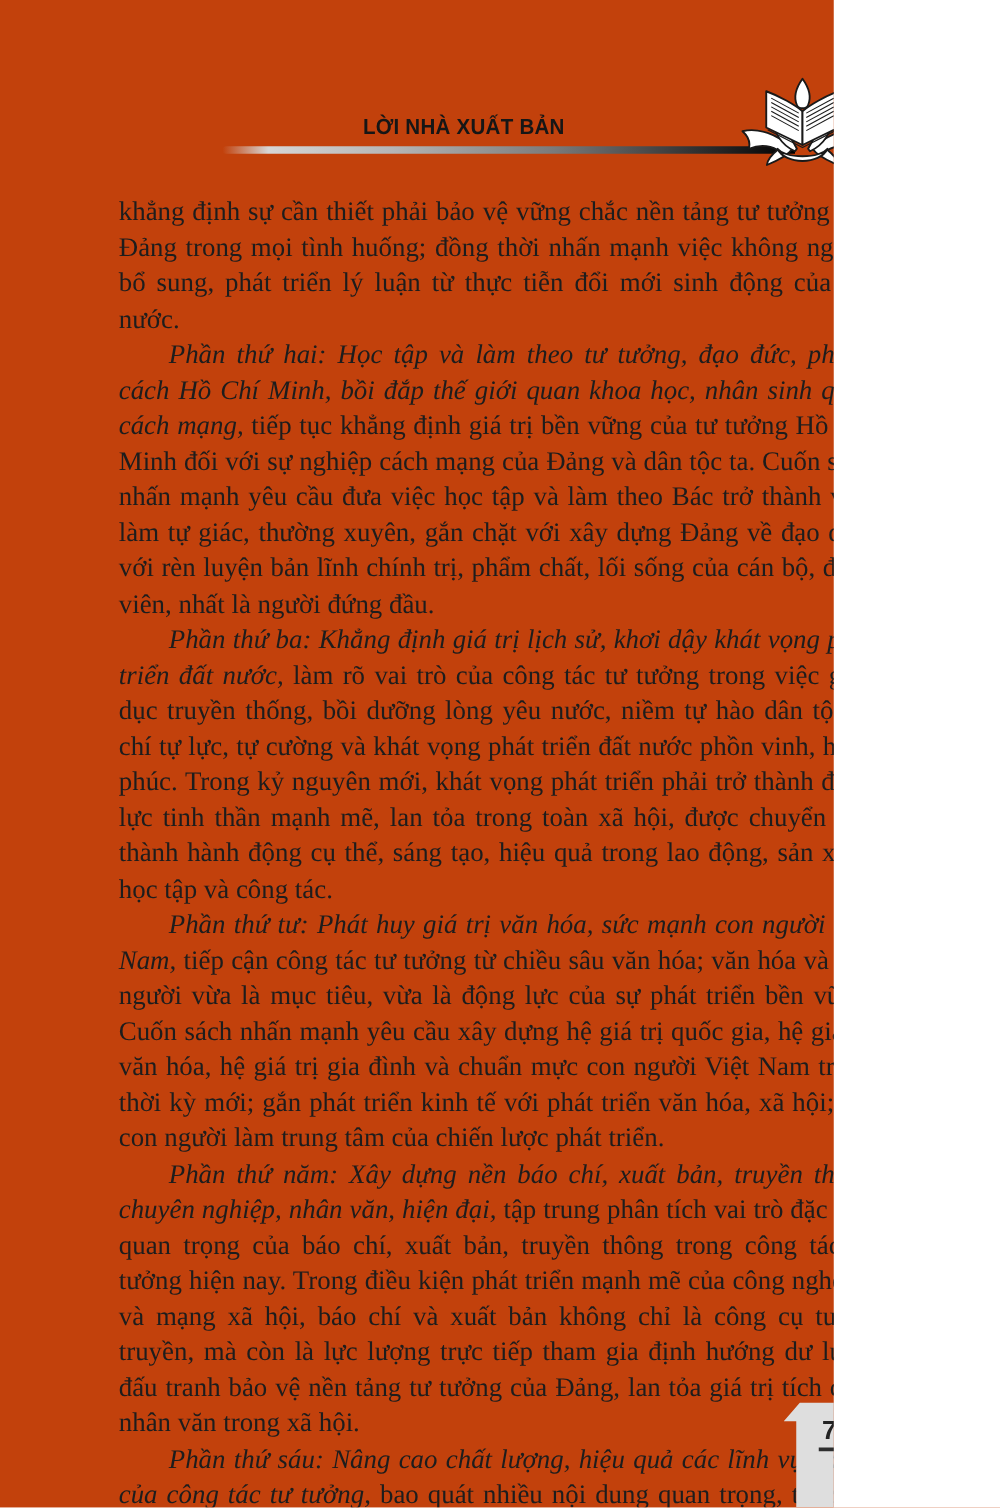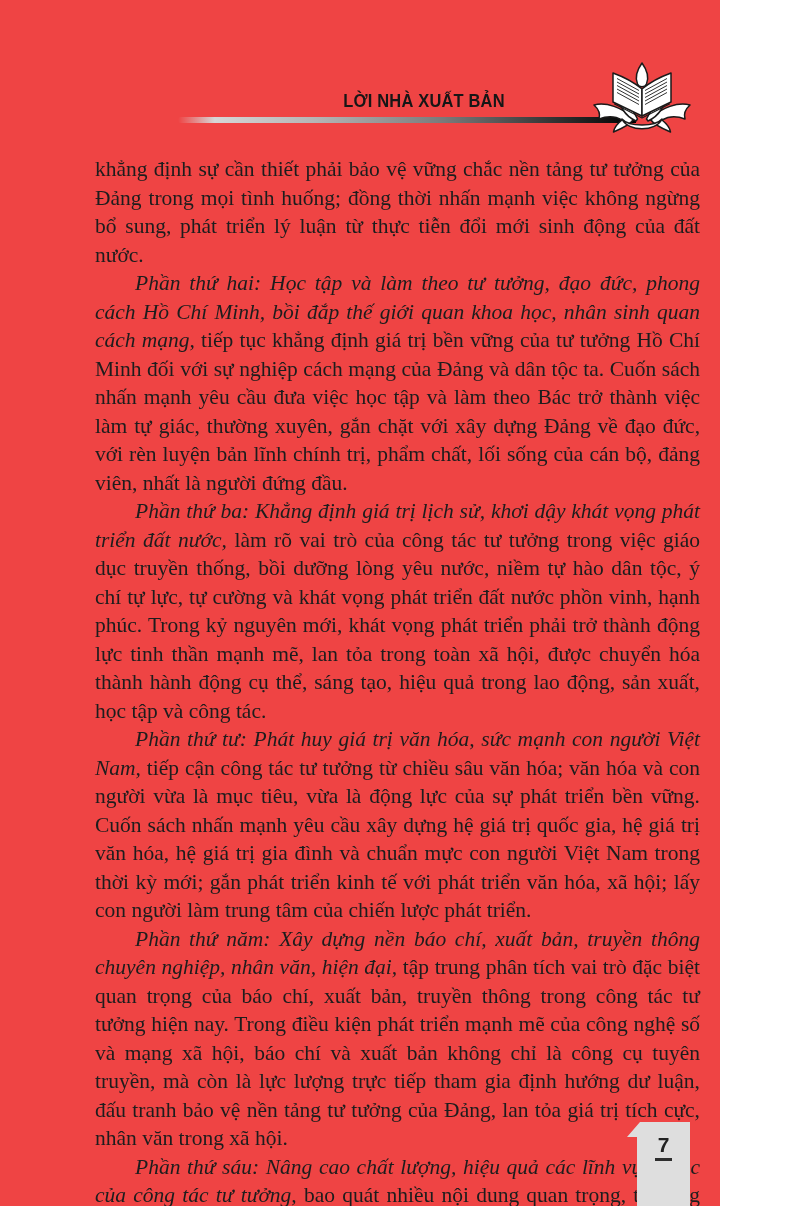--- a/index.html
+++ b/index.html
@@ -1,18 +1,18 @@
 <!DOCTYPE html>
 <html><head>
 <meta charset="utf-8">
 <style>
   html,body { margin:0; padding:0; background:#fff; }
   .page {
-    position:relative; width:720px; height:1206px;
-    background:#ef4444; overflow:hidden;
+    position:relative; width:667px; height:1206px;
+    background:#c2410c; overflow:hidden;
     font-family:"Liberation Serif", serif;
   }
 
   
   .header-title {
     position:absolute; top:91px; right:215px;
     font-family:"Liberation Sans", sans-serif;
     font-weight:bold; font-size:17.5px; color:#161616;
     letter-spacing:0.2px; white-space:nowrap;
     transform:scaleX(0.94); transform-origin:right center;

